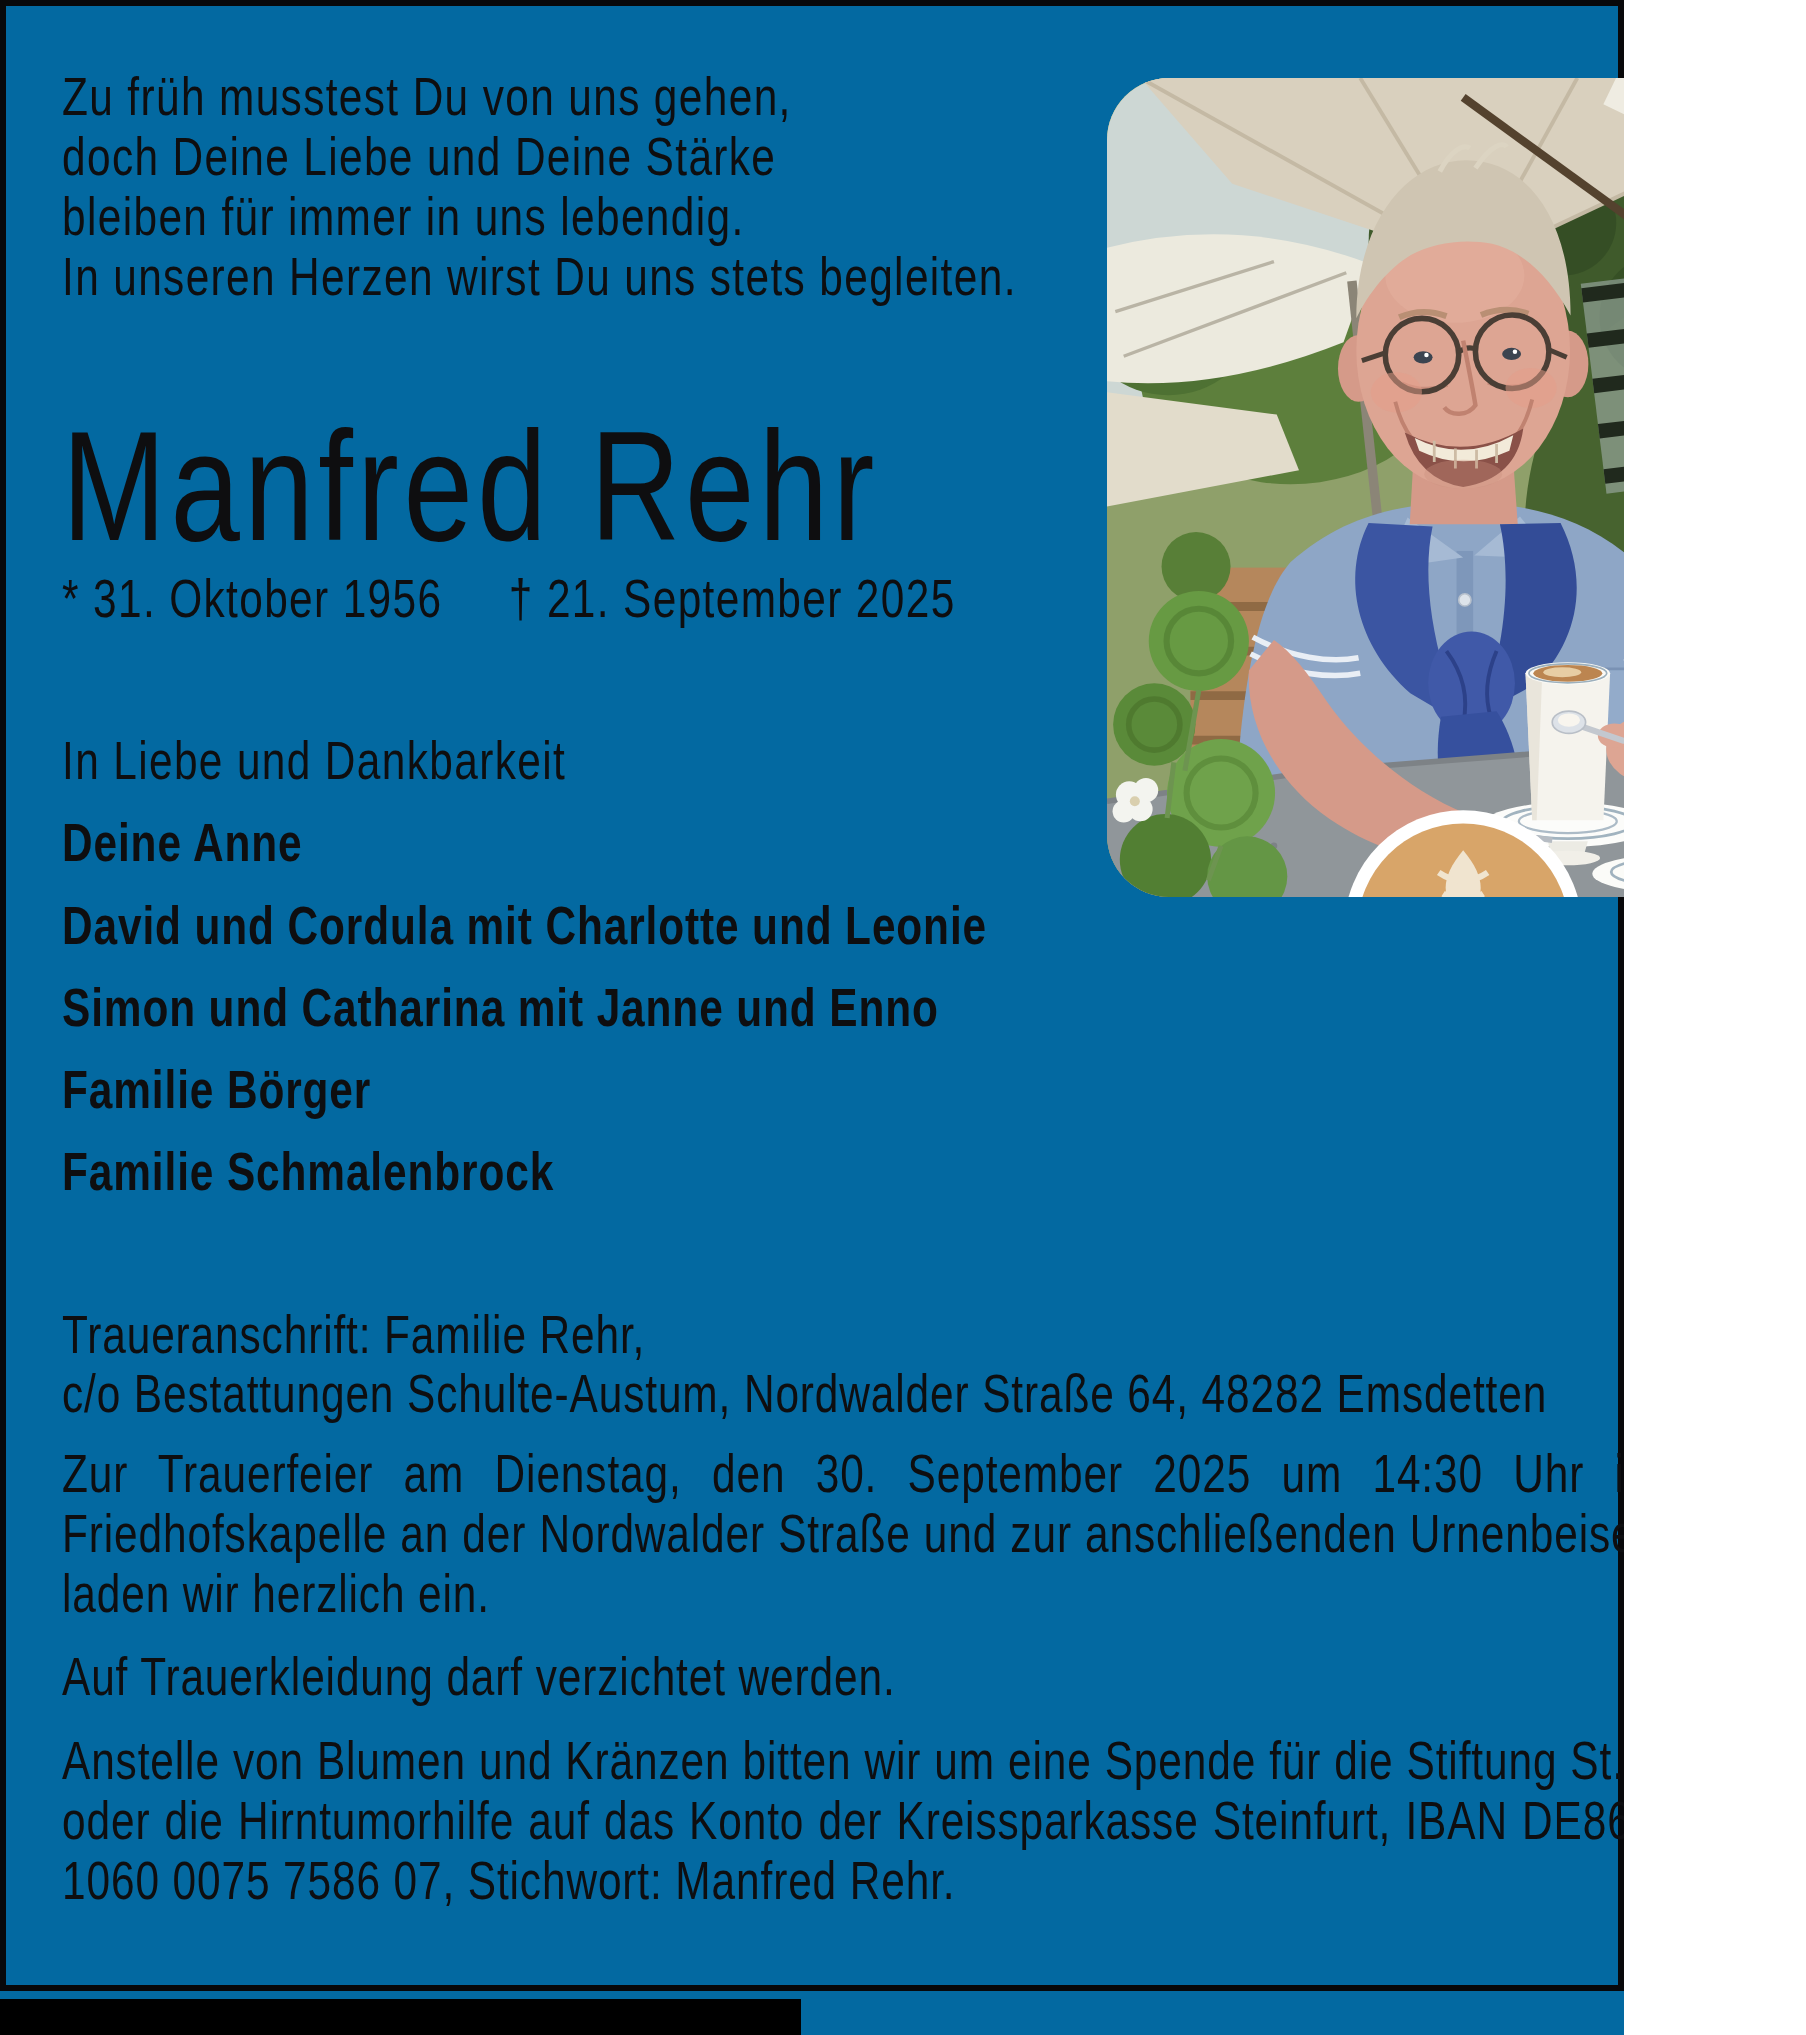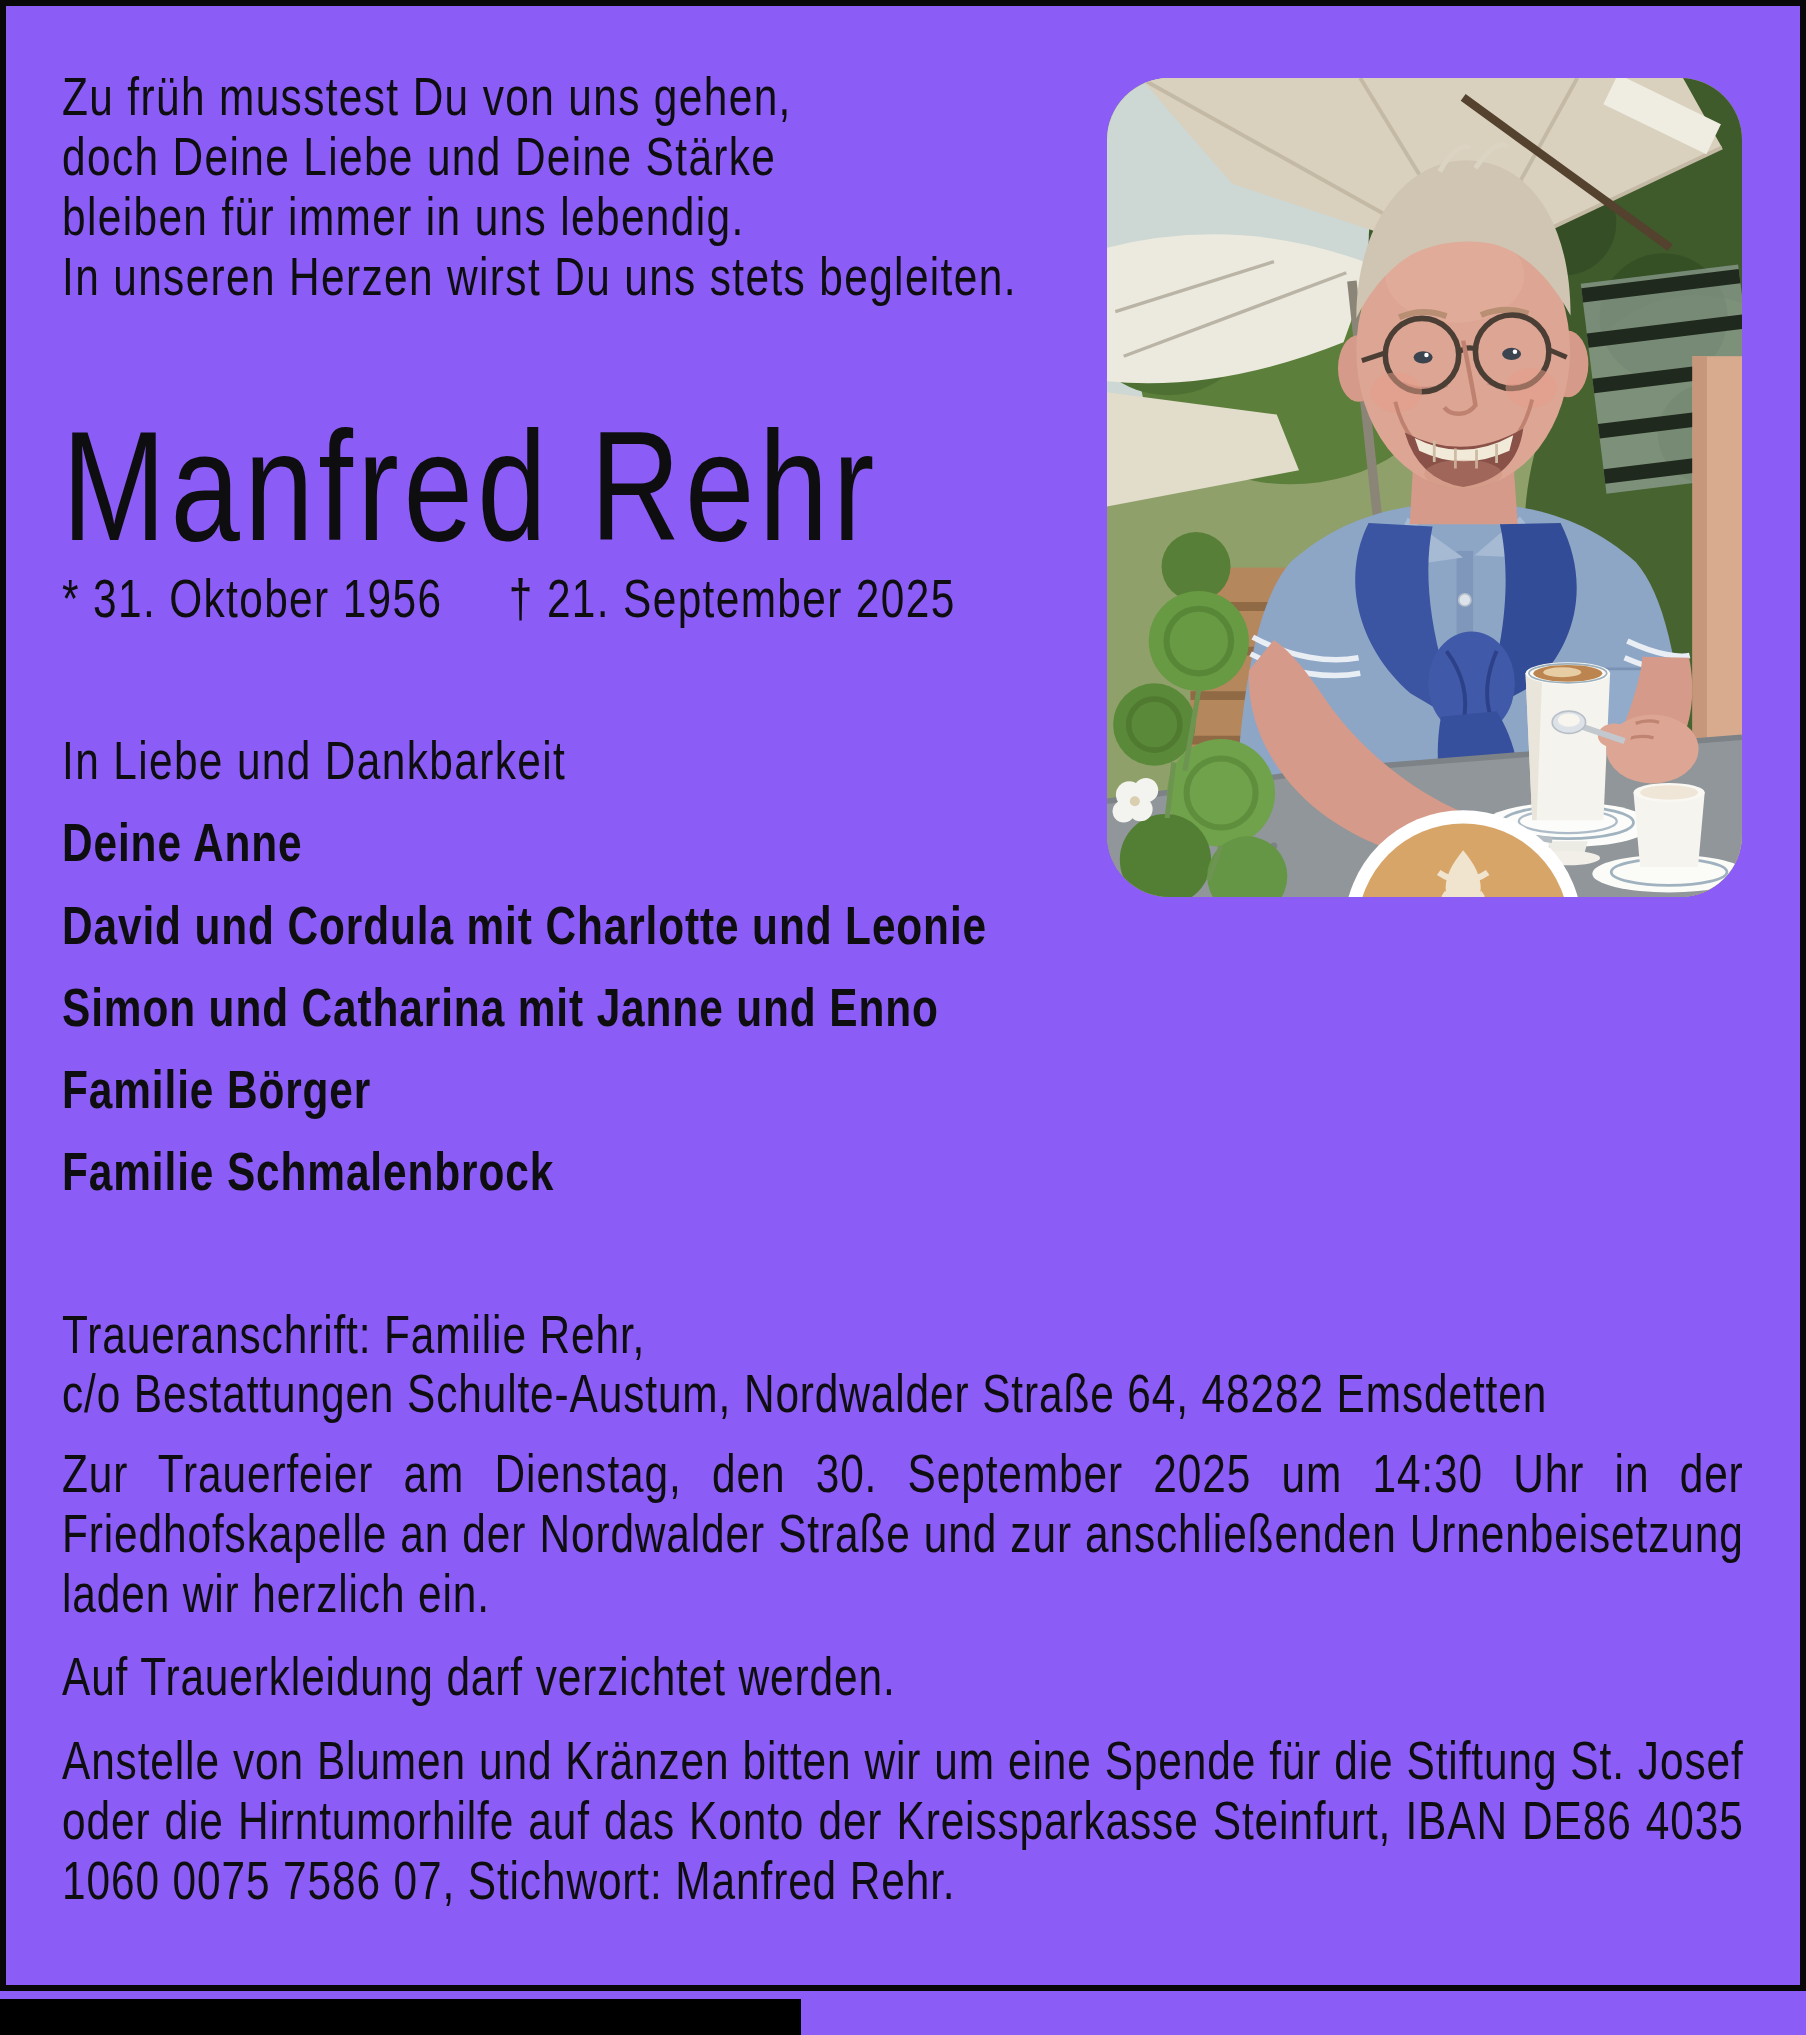--- a/index.html
+++ b/index.html
@@ -1,16 +1,16 @@
 <!DOCTYPE html>
 <html style="font-size:9px"><head>
 <meta charset="utf-8">
 <style>
   html,body{margin:0;padding:0;background:#ffffff}
-  .page{position:relative;width:1806px;height:2035px;background:#8b5cf6;overflow:hidden;
+  .page{position:relative;width:1624px;height:2035px;background:#0369a1;overflow:hidden;
         font-family:"Liberation Sans",sans-serif;color:#0e0e10}
   .card-frame{position:absolute;left:0;top:0;right:0;height:1991px;
         border:6.7px solid #08080a;box-sizing:border-box;background:transparent}
   
   .content{position:absolute;left:62px;top:0;width:2102px;height:2035px;
         transform:scaleX(.8);transform-origin:0 0}
   .blk{position:absolute;left:0;white-space:nowrap}
   .poem{top:67px;font-size:53px;line-height:60px;letter-spacing:1.7px}
   .name{top:402px;font-size:156px;line-height:1.08;letter-spacing:5.6px;font-weight:400}
   .dates{top:568px;font-size:53px;letter-spacing:1.7px}

